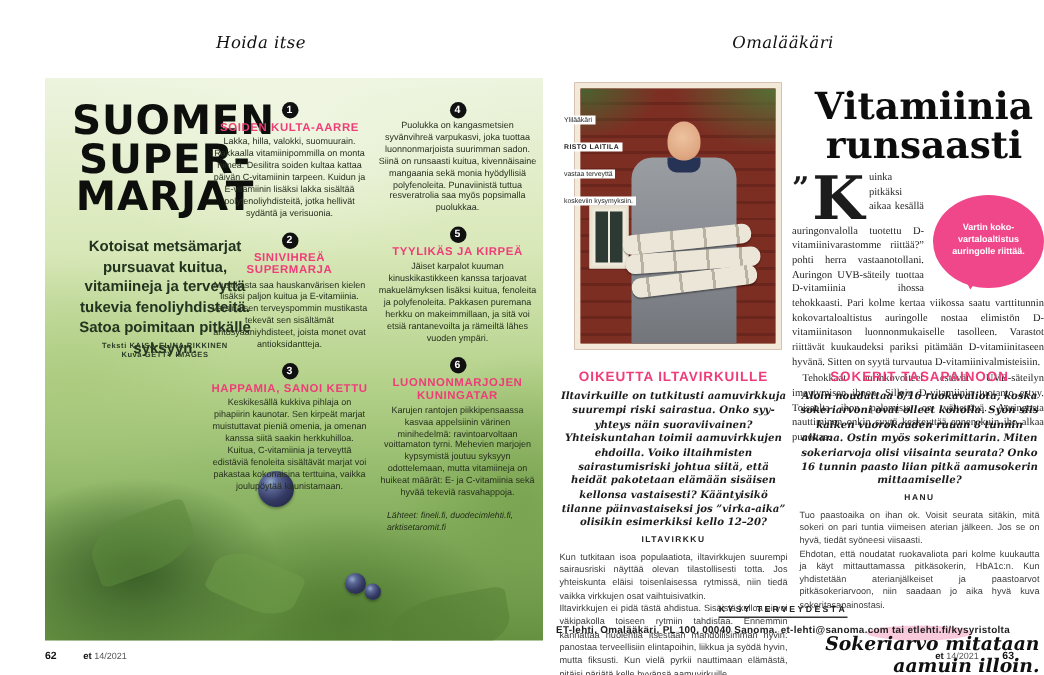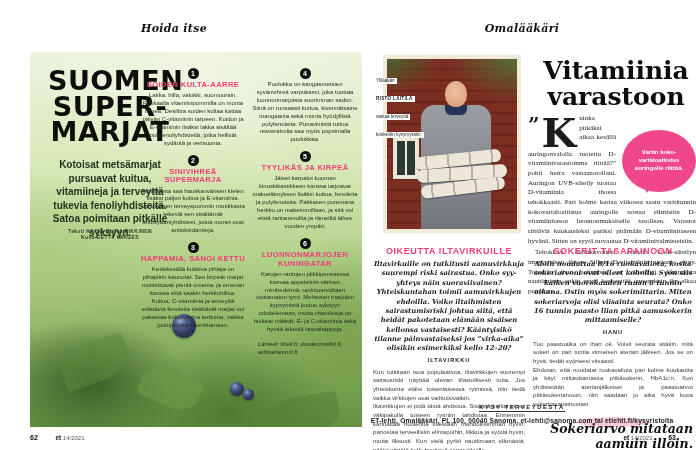--- a/index.html
+++ b/index.html
@@ -3,21 +3,21 @@
 <meta charset="utf-8">
 <style>
   * { margin:0; padding:0; box-sizing:border-box; }
   html,body { width:696px; height:450px; }
   body { font-family:"Liberation Sans","DejaVu Sans",sans-serif; background:#ffffff; position:relative; overflow:hidden; color:#222; }
   .page { position:absolute; top:0; height:450px; }
   #left-page { left:0; width:348px; }
   #right-page { left:348px; width:348px; }
 
   .running-head { position:absolute; top:22px; width:100%; text-align:center;
-    font-family:"DejaVu Serif","Liberation Serif",serif; font-style:italic; font-weight:bold;
+    font-family:"DejaVu Serif","Liberation Serif",serif; font-style:italic; font-weight:normal;
     font-size:11px; color:#111; letter-spacing:0.3px; }
 
   
   .photo-spread { position:absolute; left:30px; top:52px; width:332px; height:375px; overflow:hidden;
     background:
       radial-gradient(ellipse 140px 90px at 18% 88%, rgba(47,84,32,.85) 0%, rgba(47,84,32,0) 70%),
       radial-gradient(ellipse 150px 100px at 60% 96%, rgba(74,117,44,.8) 0%, rgba(74,117,44,0) 70%),
       radial-gradient(ellipse 120px 140px at 96% 75%, rgba(116,158,74,.7) 0%, rgba(116,158,74,0) 70%),
       radial-gradient(ellipse 160px 120px at 5% 55%, rgba(166,199,120,.6) 0%, rgba(166,199,120,0) 70%),
       radial-gradient(ellipse 200px 120px at 50% 8%, rgba(240,246,226,.9) 0%, rgba(240,246,226,0) 75%),
@@ -202,21 +202,21 @@
   </div>
   <div class="caption-chips">
     <span class="chip">Ylilääkäri</span><br>
     <span class="chip name">RISTO LAITILA</span><br>
     <span class="chip">vastaa terveyttä</span><br>
     <span class="chip">koskeviin kysymyksiin.</span>
   </div>
 
   <div class="doc-title">
     <div>Vitamiinia</div>
-    <div>varastoon</div>
+    <div>runsaasti</div>
   </div>
 
   <div class="article">
     <span class="open-quote">”</span>
     <span class="dropcap">K</span>
     <div class="bubble">
       <span>Vartin koko­vartaloaltistus auringolle riittää.</span>
     </div>
     <span>uinka pitkäksi aikaa kesällä auringonvalolla tuotettu D-vitamiinivarastomme riittää?” pohti herra vastaanotollani. Auringon UVB-säteily tuottaa D-vitamiinia ihossa tehokkaasti. Pari kolme kertaa viikossa saatu varttitunnin kokovartaloaltistus auringolle nostaa elimistön D-vitamiinitason luonnonmukaiselle tasolleen. Varastot riittävät kuukaudeksi pariksi pitämään D-vitamiinitaseen hyvänä. Sitten on syytä turvautua D-vitamiinivalmisteisiin.</span>
     <div class="article-p2">Tehokkaat aurinkovoiteet estävät UVB-säteilyn imeytymisen ihoon. Silloin D-vitamiinin tuotanto estyy. Toisaalta ihon palamista on vältettävä. Auringosta nauttiminen onkin syytä keskeyttää ennen kuin iho alkaa punottaa.</div>

